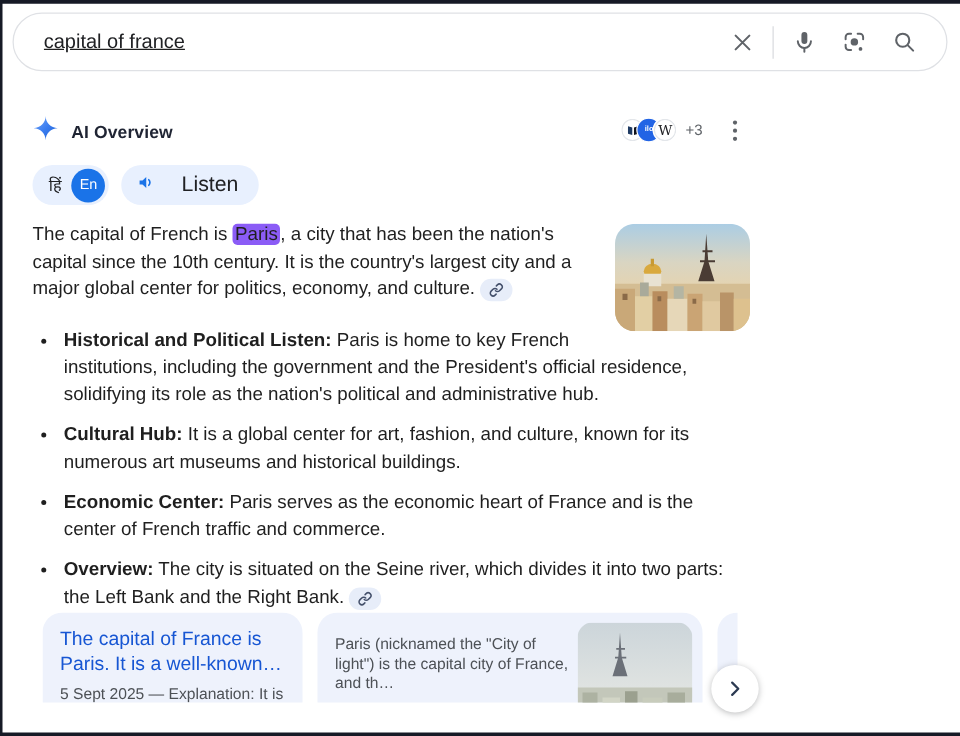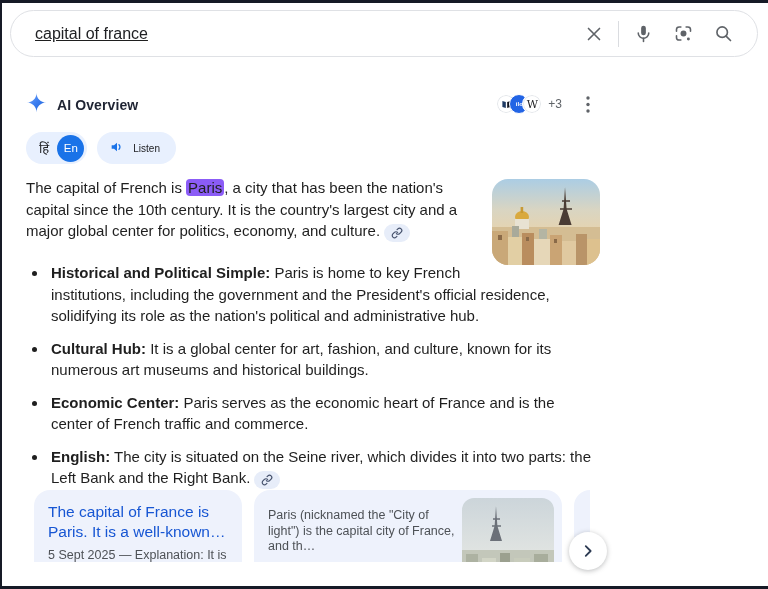--- a/index.html
+++ b/index.html
@@ -51,22 +51,22 @@
   .lang-pill {
     display:flex; align-items:center; background:#e8f0fe; border-radius:18px;
     height:32px; padding:0 3px 0 13px; gap:8px; cursor:pointer;
   }
   .lang-hi { font-size:13px; color:#202124; }
   .lang-en {
     width:27px; height:27px; border-radius:50%; background:#1a73e8; color:#fff;
     font-size:11.5px; display:flex; align-items:center; justify-content:center;
   }
   .listen-pill {
-    display:flex; align-items:center; gap:8px; background:#e8f0fe; border-radius:18px;
-    height:32px; padding:0 16px 0 12px; cursor:pointer; font-size:10px; color:#202124;
+    display:flex; align-items:center; gap:20px; background:#e8f0fe; border-radius:18px;
+    height:32px; padding:0 16px 0 12px; cursor:pointer; font-size:17px; color:#202124;
   }
 
   
   .ov-body { margin-top:13px; font-size:15px; line-height:21.5px; color:#1f1f1f; }
   .hero-thumb {
     float:right; width:108px; height:86px; margin:2px 0 16px 18px;
     border-radius:16px; overflow:hidden; cursor:pointer;
   }
   .hero-thumb svg { display:block; width:100%; height:100%; }
   .hl { background:#8b5cf6; border-radius:4px; padding:0 2px; }
@@ -230,24 +230,24 @@
       </svg>
     </div>
     <p><span>The capital of French is </span><span class="hl">Paris</span><span>, a city that has been the nation's capital since the 10th century. It is the country's largest city and a major global center for politics, economy, and culture.</span><span class="link-chip">
           <svg width="12" height="12" viewBox="0 0 24 24" fill="none" stroke="#44506b" stroke-width="2.4" stroke-linecap="round">
             <path d="M10.8 13.2a4.5 4.5 0 0 0 6.4 0l3-3a4.5 4.5 0 1 0-6.4-6.4l-1.6 1.6"></path>
             <path d="M13.2 10.8a4.5 4.5 0 0 0-6.4 0l-3 3a4.5 4.5 0 1 0 6.4 6.4l1.6-1.6"></path>
           </svg>
         </span></p>
 
     <ul class="ov-bullets">
-      <li><b>Historical and Political Simple:</b><span> Paris is home to key French institutions, including the government and the President's official residence, solidifying its role as the nation's political and administrative hub.</span></li>
+      <li><b>Historical and Political Listen:</b><span> Paris is home to key French institutions, including the government and the President's official residence, solidifying its role as the nation's political and administrative hub.</span></li>
       <li><b>Cultural Hub:</b><span> It is a global center for art, fashion, and culture, known for its numerous art museums and historical buildings.</span></li>
       <li><b>Economic Center:</b><span> Paris serves as the economic heart of France and is the center of French traffic and commerce.</span></li>
-      <li><b>English:</b><span> The city is situated on the Seine river, which divides it into two parts: the Left Bank and the Right Bank.</span><span class="link-chip">
+      <li><b>Overview:</b><span> The city is situated on the Seine river, which divides it into two parts: the Left Bank and the Right Bank.</span><span class="link-chip">
             <svg width="12" height="12" viewBox="0 0 24 24" fill="none" stroke="#44506b" stroke-width="2.4" stroke-linecap="round">
               <path d="M10.8 13.2a4.5 4.5 0 0 0 6.4 0l3-3a4.5 4.5 0 1 0-6.4-6.4l-1.6 1.6"></path>
               <path d="M13.2 10.8a4.5 4.5 0 0 0-6.4 0l-3 3a4.5 4.5 0 1 0 6.4 6.4l1.6-1.6"></path>
             </svg>
           </span></li>
     </ul>
   </div>
 </div>
 
 <div class="cards">

